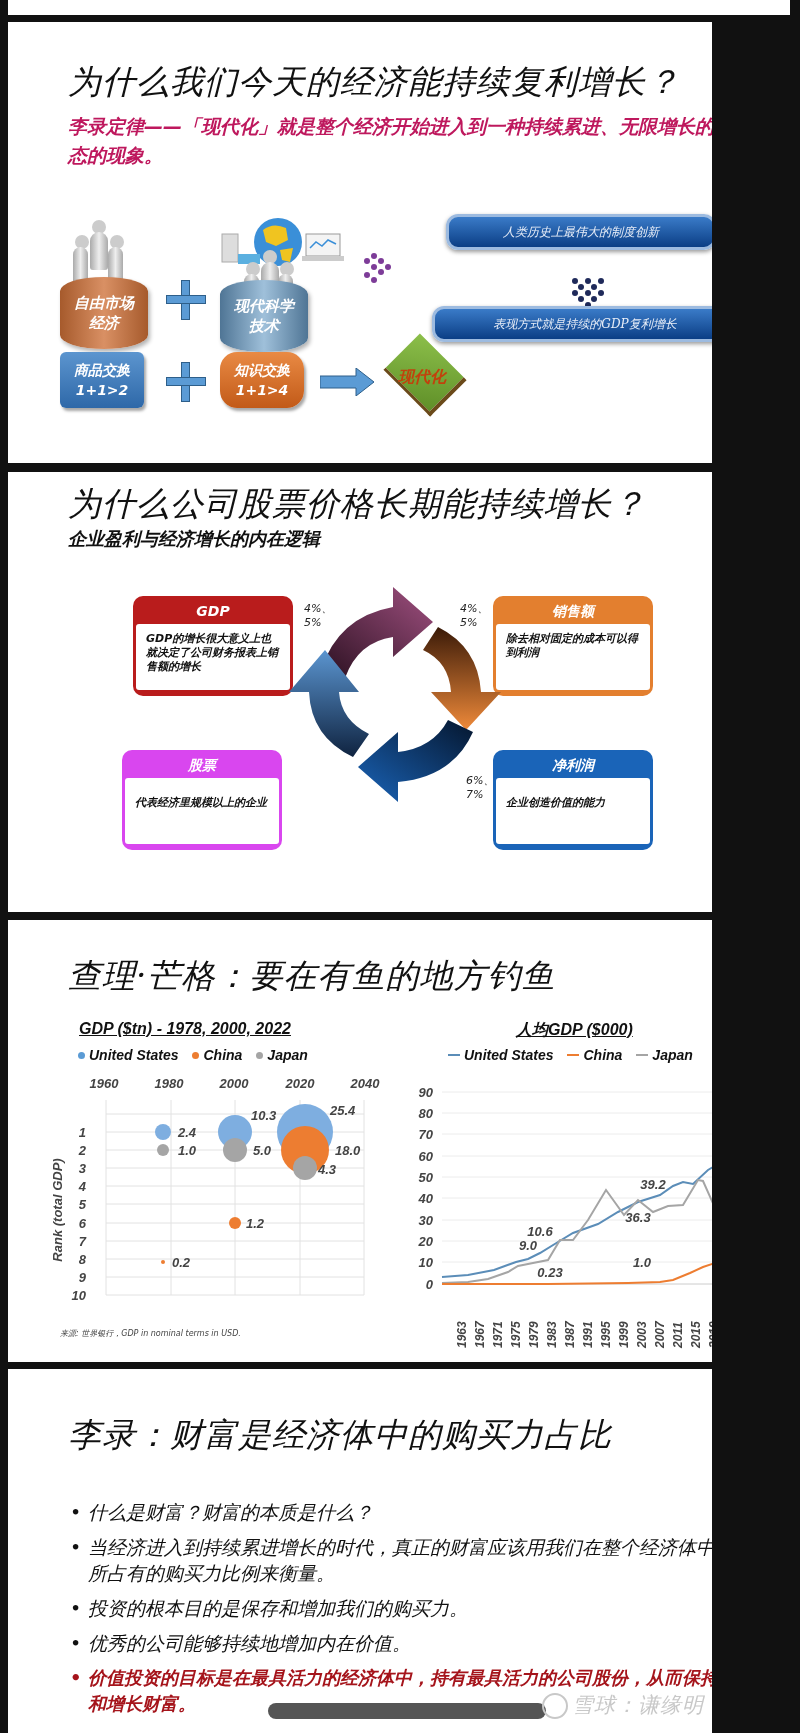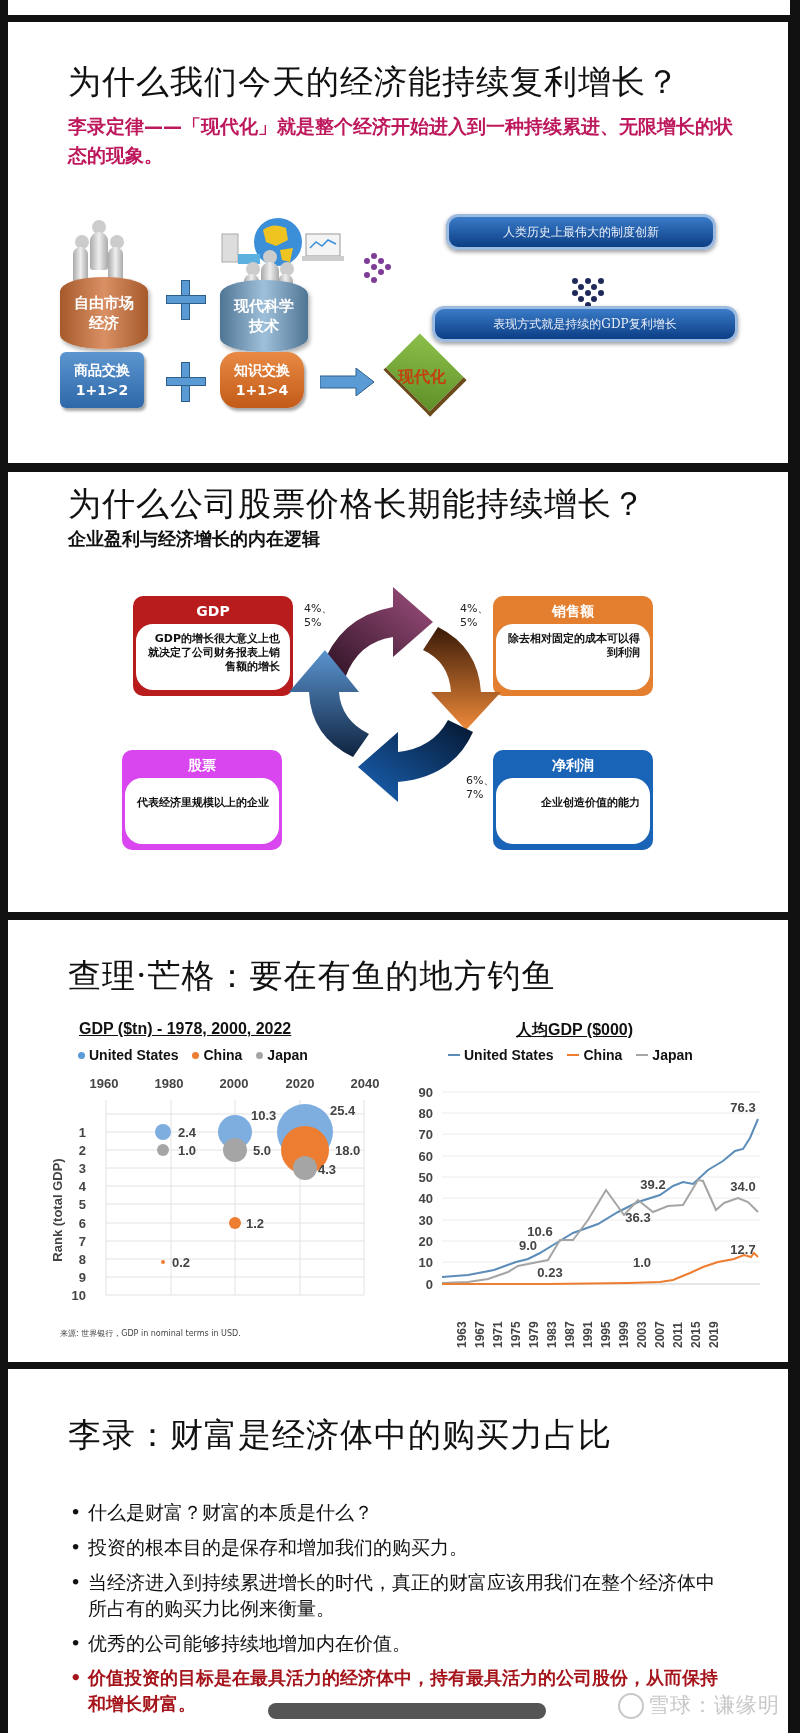--- a/index.html
+++ b/index.html
@@ -1,18 +1,18 @@
 <!DOCTYPE html>
 <html><head>
 <meta charset="utf-8">
 <style>
   html,body{margin:0;padding:0;}
   body{width:800px;height:1733px;background:#111;position:relative;overflow:hidden;font-family:"DejaVu Sans",sans-serif;}
   .topstrip{position:absolute;left:8px;top:0;width:782px;height:15px;background:#fff;}
-  .slide{position:absolute;left:8px;width:780px;background:#fff;overflow:hidden;}
+  .slide{position:absolute;left:8px;width:704px;background:#fff;overflow:hidden;font-style:italic;}
   #s1{top:22px;height:441px;}
   #s2{top:472px;height:440px;}
   #s3{top:920px;height:442px;}
   #s4{top:1369px;height:364px;}
   .title{position:absolute;left:60px;font-family:"DejaVu Serif",serif;font-size:33px;color:#111;letter-spacing:1px;white-space:nowrap;}
   .pgnum{position:absolute;right:62px;font-size:10px;color:#999;margin-top:47px;}
   .red{color:#be185d;}
   .subtitle-red{position:absolute;left:60px;top:90px;font-size:19px;font-weight:bold;line-height:29px;width:680px;}
   
   .cyl{position:absolute;width:88px;height:72px;border-radius:44px/14px;color:#fff;font-weight:bold;font-size:15px;text-align:center;display:flex;align-items:center;justify-content:center;line-height:20px;box-shadow:2px 3px 4px rgba(0,0,0,.3);}
@@ -29,21 +29,21 @@
   .box.orange{background:linear-gradient(#e98a44,#c25a18);}
   .arrow{position:absolute;}
   .pill{position:absolute;height:30px;border-radius:12px;background:linear-gradient(#3a7bc8,#0b3e85);border:3px solid #9dbbe0;color:#e8eef8;font-size:12px;display:flex;align-items:center;justify-content:center;box-shadow:0 2px 4px rgba(0,0,0,.4);font-family:"DejaVu Serif",serif;}
   .diamond{position:absolute;width:62px;height:62px;background:linear-gradient(135deg,#8cbf4a,#5f8f28);transform:rotate(45deg) scaleY(.78);border-right:4px solid #6b4a1a;border-bottom:4px solid #6b4a1a;}
   .dlabel{position:absolute;font-weight:bold;font-size:16px;color:#c2410c;}
   .dot{position:absolute;width:6px;height:6px;border-radius:50%;}
   
   .sub2{position:absolute;left:60px;top:55px;font-size:18px;font-weight:bold;color:#111;}
   .card{position:absolute;width:160px;height:100px;border-radius:10px;padding:3px;box-sizing:border-box;}
   .card .hdr{height:25px;color:#fff;font-weight:bold;font-size:14px;text-align:center;line-height:25px;}
-  .card .body{background:#fff;border-radius:17px;height:66px;font-size:11px;font-weight:bold;text-align:right;padding:8px 10px 4px;box-sizing:border-box;line-height:14px;color:#111;}
+  .card .body{background:#fff;border-radius:3px;height:66px;font-size:11px;font-weight:bold;text-align:left;padding:8px 10px 4px;box-sizing:border-box;line-height:14px;color:#111;}
   .pct{position:absolute;font-size:11px;color:#222;line-height:14px;}
   
   .ctitle{position:absolute;font-weight:bold;font-size:16px;text-decoration:underline;color:#111;font-family:"Liberation Sans",sans-serif;}
   .legend{position:absolute;font-weight:bold;font-size:14px;color:#111;font-family:"Liberation Sans",sans-serif;display:flex;gap:14px;white-space:nowrap;}
   .legend span{display:inline-flex;align-items:center;gap:4px;}
   .ax{font-family:"Liberation Sans",sans-serif;font-weight:bold;fill:#444;}
   .src{position:absolute;left:52px;top:408px;font-size:8px;color:#444;}
   
   .bullets{position:absolute;left:58px;top:130px;width:660px;font-family:"DejaVu Serif",serif;font-size:19px;line-height:26px;color:#111;}
   .bullets .b{position:relative;padding-left:22px;margin-bottom:9px;}
@@ -370,22 +370,22 @@
       <text transform="translate(320,278) rotate(-90)">2019</text>
     </g>
   </svg>
   <div class="pgnum" style="top:420px;">23</div>
 </div>
 
 <div class="slide" id="s4">
   <div class="title" style="top:44px;">李录：财富是经济体中的购买力占比</div>
   <div class="bullets">
     <div class="b">什么是财富？财富的本质是什么？</div>
+    <div class="b">当经济进入到持续累进增长的时代，真正的财富应该用我们在整个经济体中所占有的购买力比例来衡量。</div>
     <div class="b">投资的根本目的是保存和增加我们的购买力。</div>
-    <div class="b">当经济进入到持续累进增长的时代，真正的财富应该用我们在整个经济体中所占有的购买力比例来衡量。</div>
     <div class="b">优秀的公司能够持续地增加内在价值。</div>
     <div class="b red">价值投资的目标是在最具活力的经济体中，持有最具活力的公司股份，从而保持和增长财富。</div>
   </div>
   <div class="homebar"></div>
   <div class="wm">
     <span style="display:inline-block;width:22px;height:22px;border:2px solid #c8c8c8;border-radius:50%;vertical-align:middle;margin-right:4px;"></span><span>雪球：谦缘明</span>
   </div>
 </div>
 
 </body></html>

